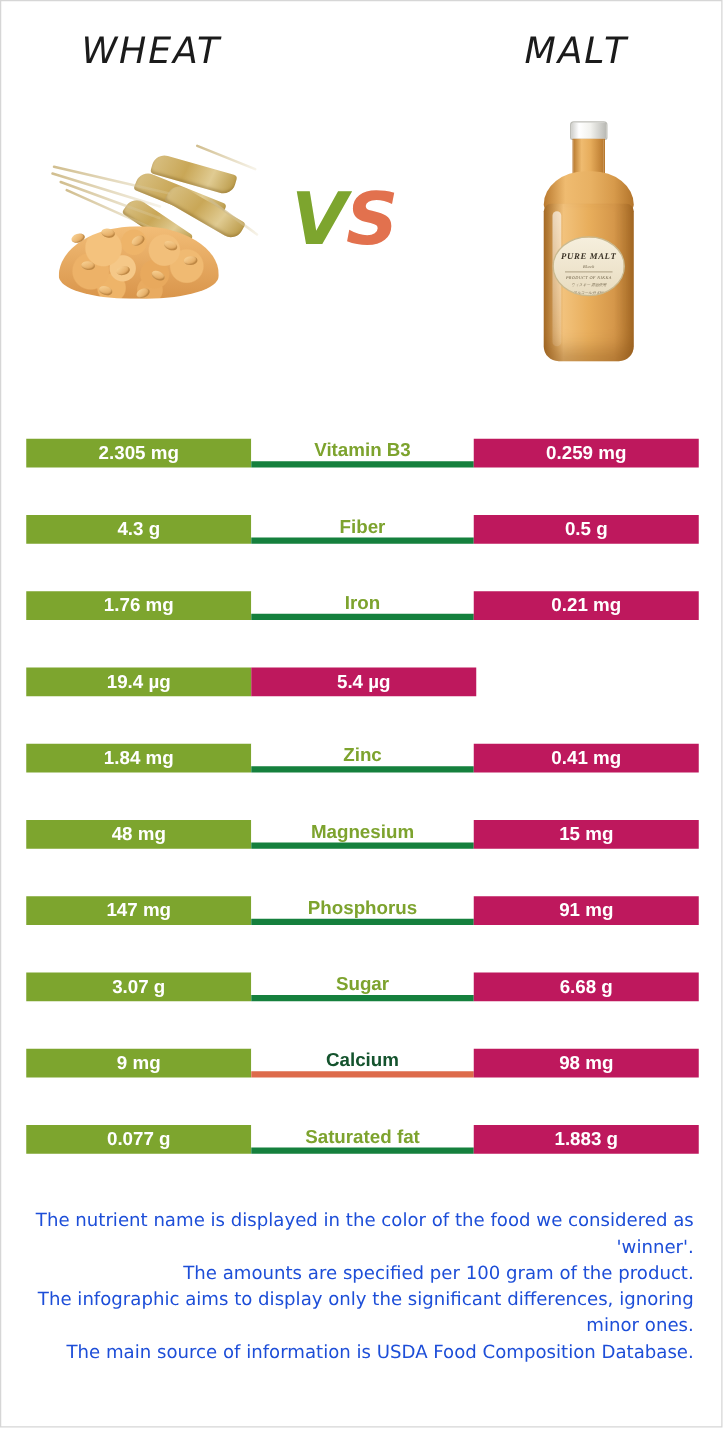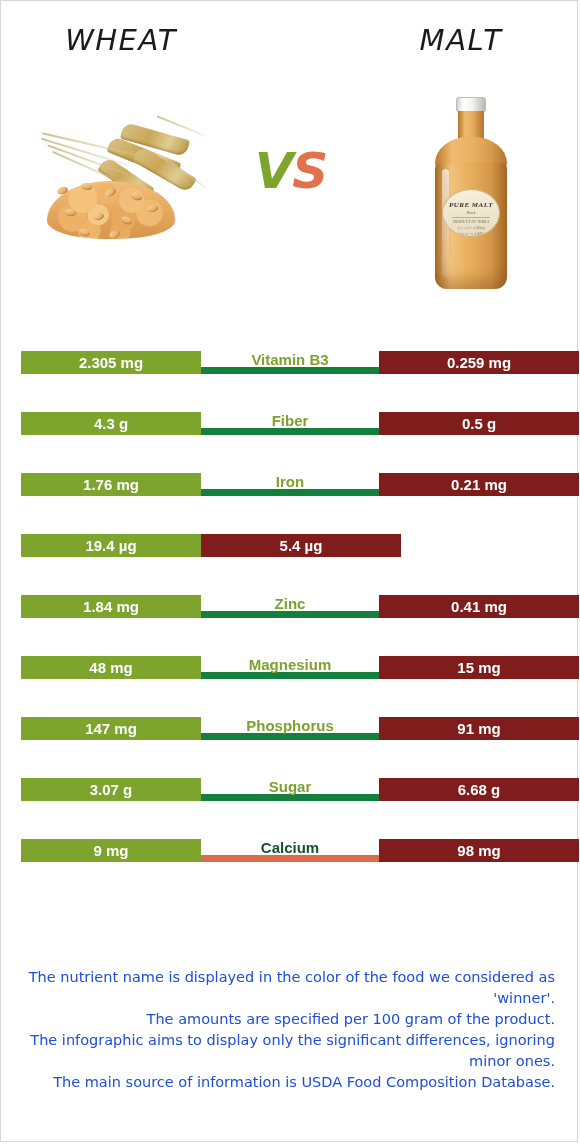--- a/index.html
+++ b/index.html
@@ -41,22 +41,22 @@
     -webkit-font-smoothing: antialiased;
   }
   .title-left  { left: 20px;  width: 200px; }
   .title-right { left: 360px; width: 200px; }
 
   .vs {
     position: absolute;
     top: 145px;
     left: 232px;
     width: 116px;
-    text-align: center;
-    font-size: 50px;
+    text-align: left;
+    font-size: 58px;
     font-weight: 600;
     letter-spacing: -1px;
     font-family: "DejaVu Sans", sans-serif;
     line-height: 1;
   }
   .vs .v { color: #7DA52E; }
   .vs .s { color: #E2714E; }
 
   
   .wheat-art {
@@ -245,29 +245,29 @@
   .cell-left {
     width: 180px;
     margin-left: 20px;
     background: #7DA52E;
     color: #ffffff;
   }
   .cell-mid {
     width: 178px;
     background: #ffffff;
     color: #7DA32E;
-    border-bottom: 7px solid #15803d;
+    border-bottom: 5px solid #15803d;
   }
   .cell-mid.win-right {
     color: #14532d;
     border-bottom-color: #DD6B4B;
   }
   .cell-right {
-    width: 200px;
-    background: #7f1d1d;
+    width: 180px;
+    background: #be185d;
     color: #ffffff;
     text-align: right;
   }
 
   
   .footer {
     position: absolute;
     left: 24px;
     top: 966px;
     width: 530px;
@@ -371,20 +371,25 @@
       <div class="row">
         <div class="cell cell-left">3.07 g</div>
         <div class="cell cell-mid">Sugar</div>
         <div class="cell cell-right">6.68 g</div>
       </div>
       <div class="row">
         <div class="cell cell-left">9 mg</div>
         <div class="cell cell-mid win-right">Calcium</div>
         <div class="cell cell-right">98 mg</div>
       </div>
+      <div class="row">
+        <div class="cell cell-left">0.077 g</div>
+        <div class="cell cell-mid">Saturated fat</div>
+        <div class="cell cell-right">1.883 g</div>
+      </div>
     </div>
 
   <div class="footer">
     <p>The nutrient name is displayed in the color of the food we considered as 'winner'.</p>
     <p>The amounts are specified per 100 gram of the product.</p>
     <p>The infographic aims to display only the significant differences, ignoring minor ones.</p>
     <p>The main source of information is USDA Food Composition Database.</p>
   </div>
 
 </div>

